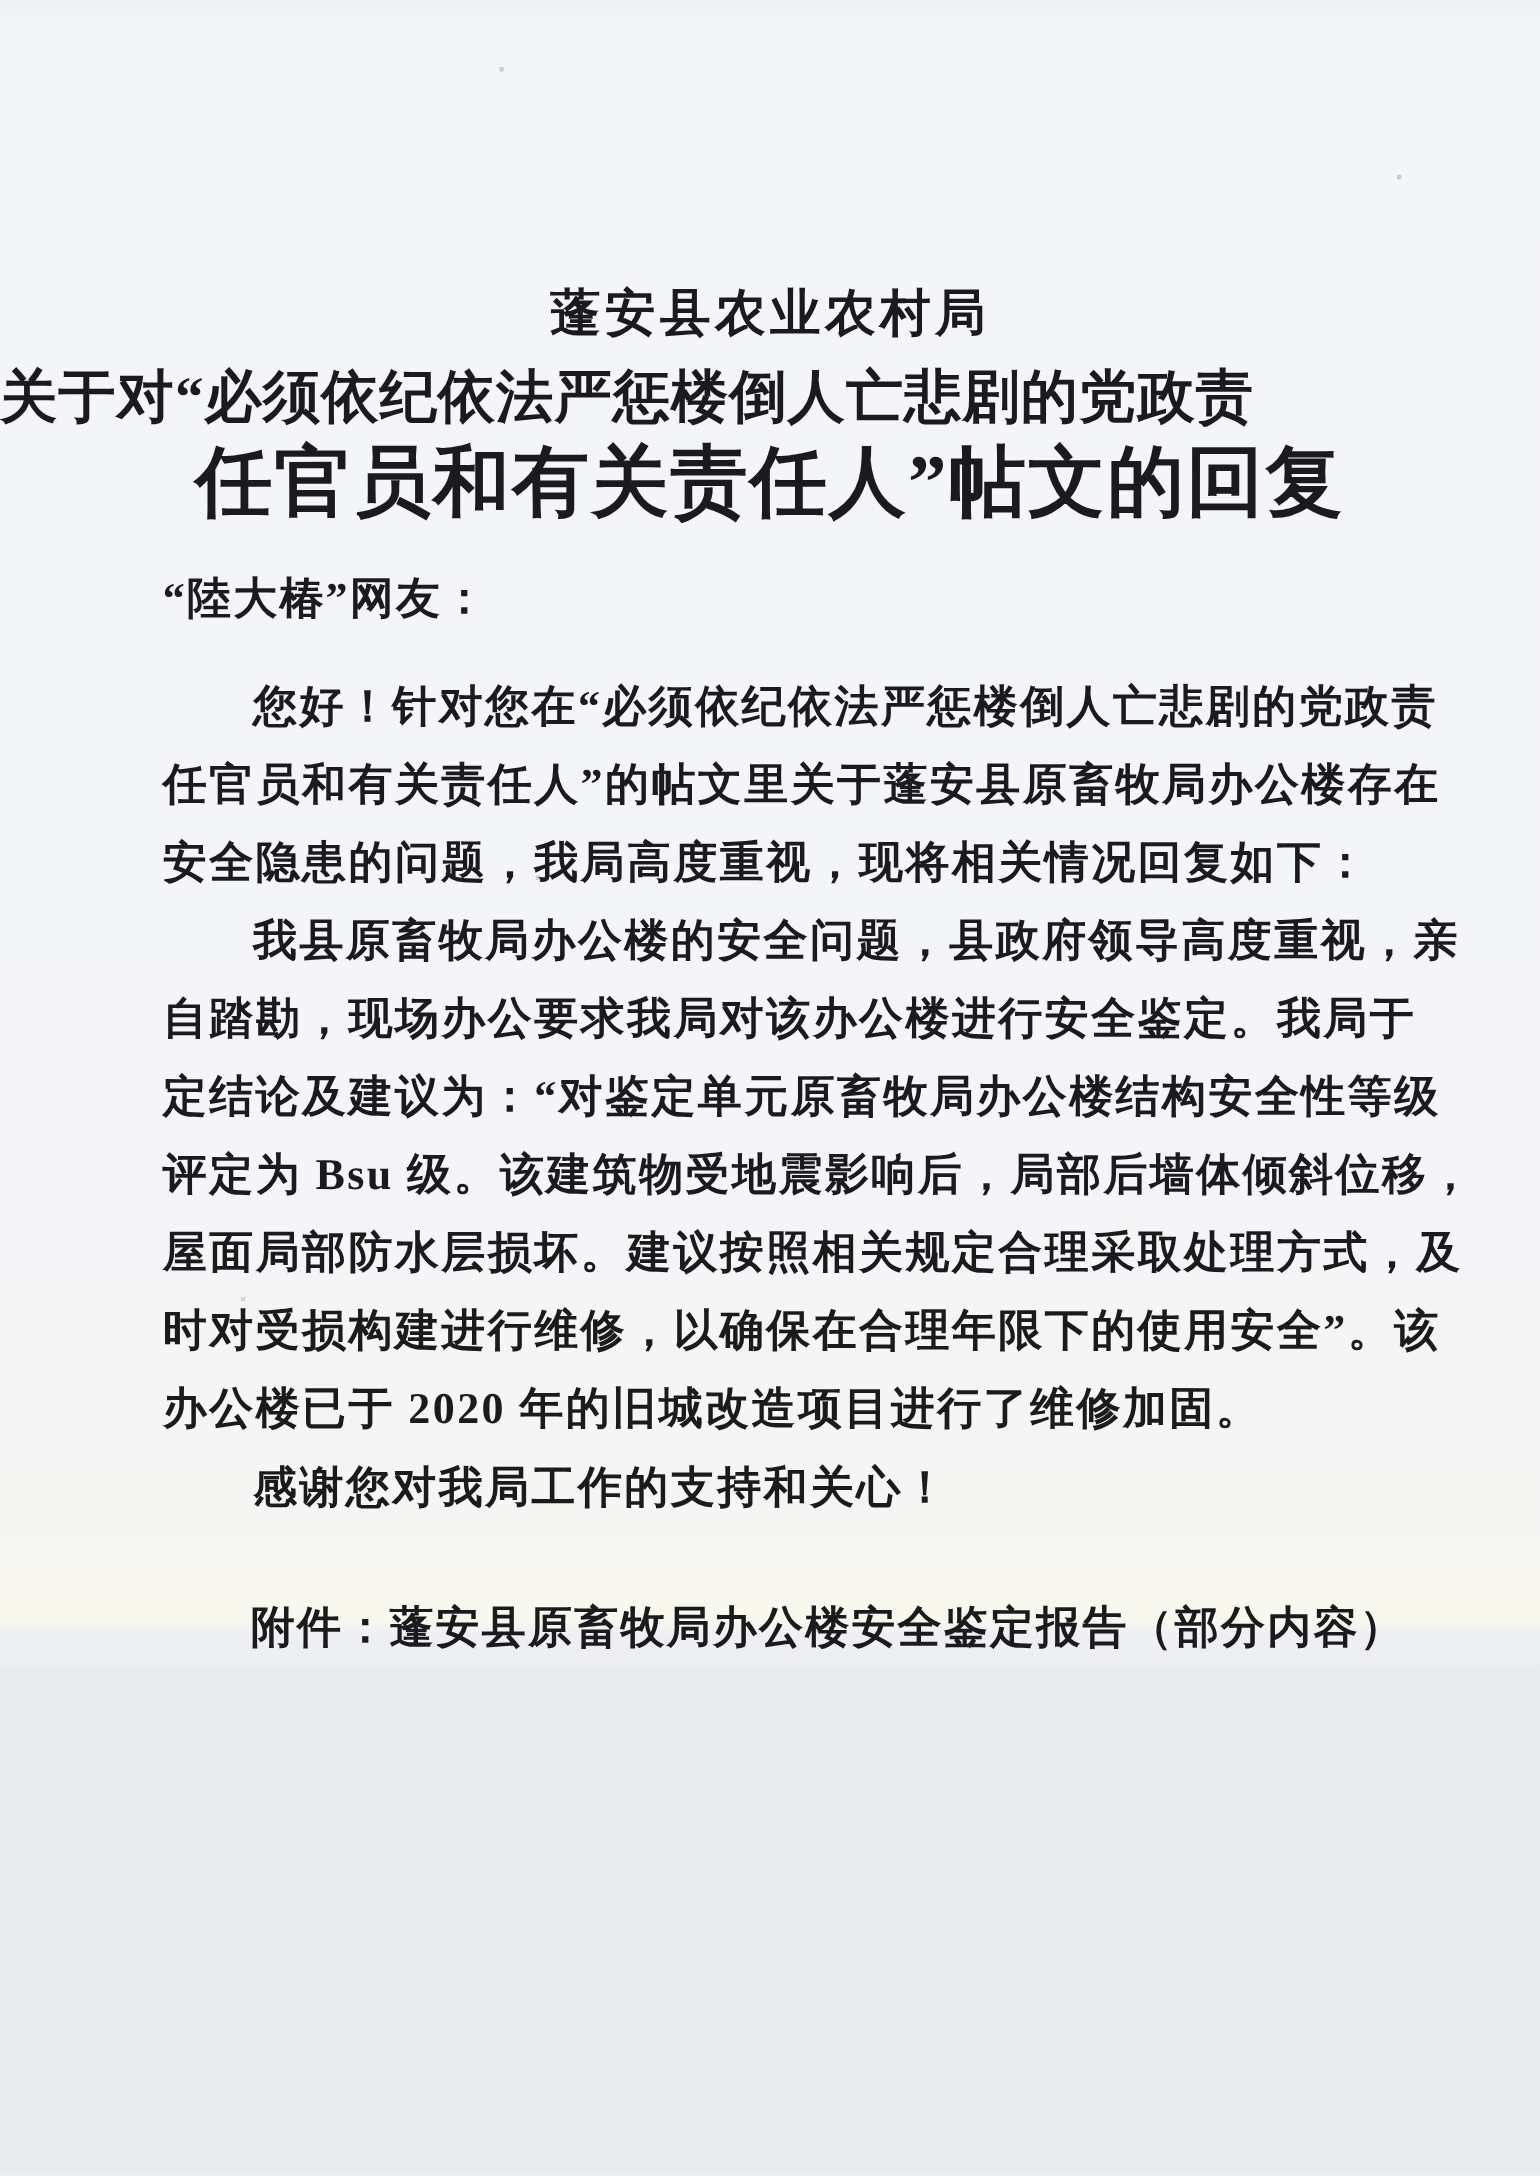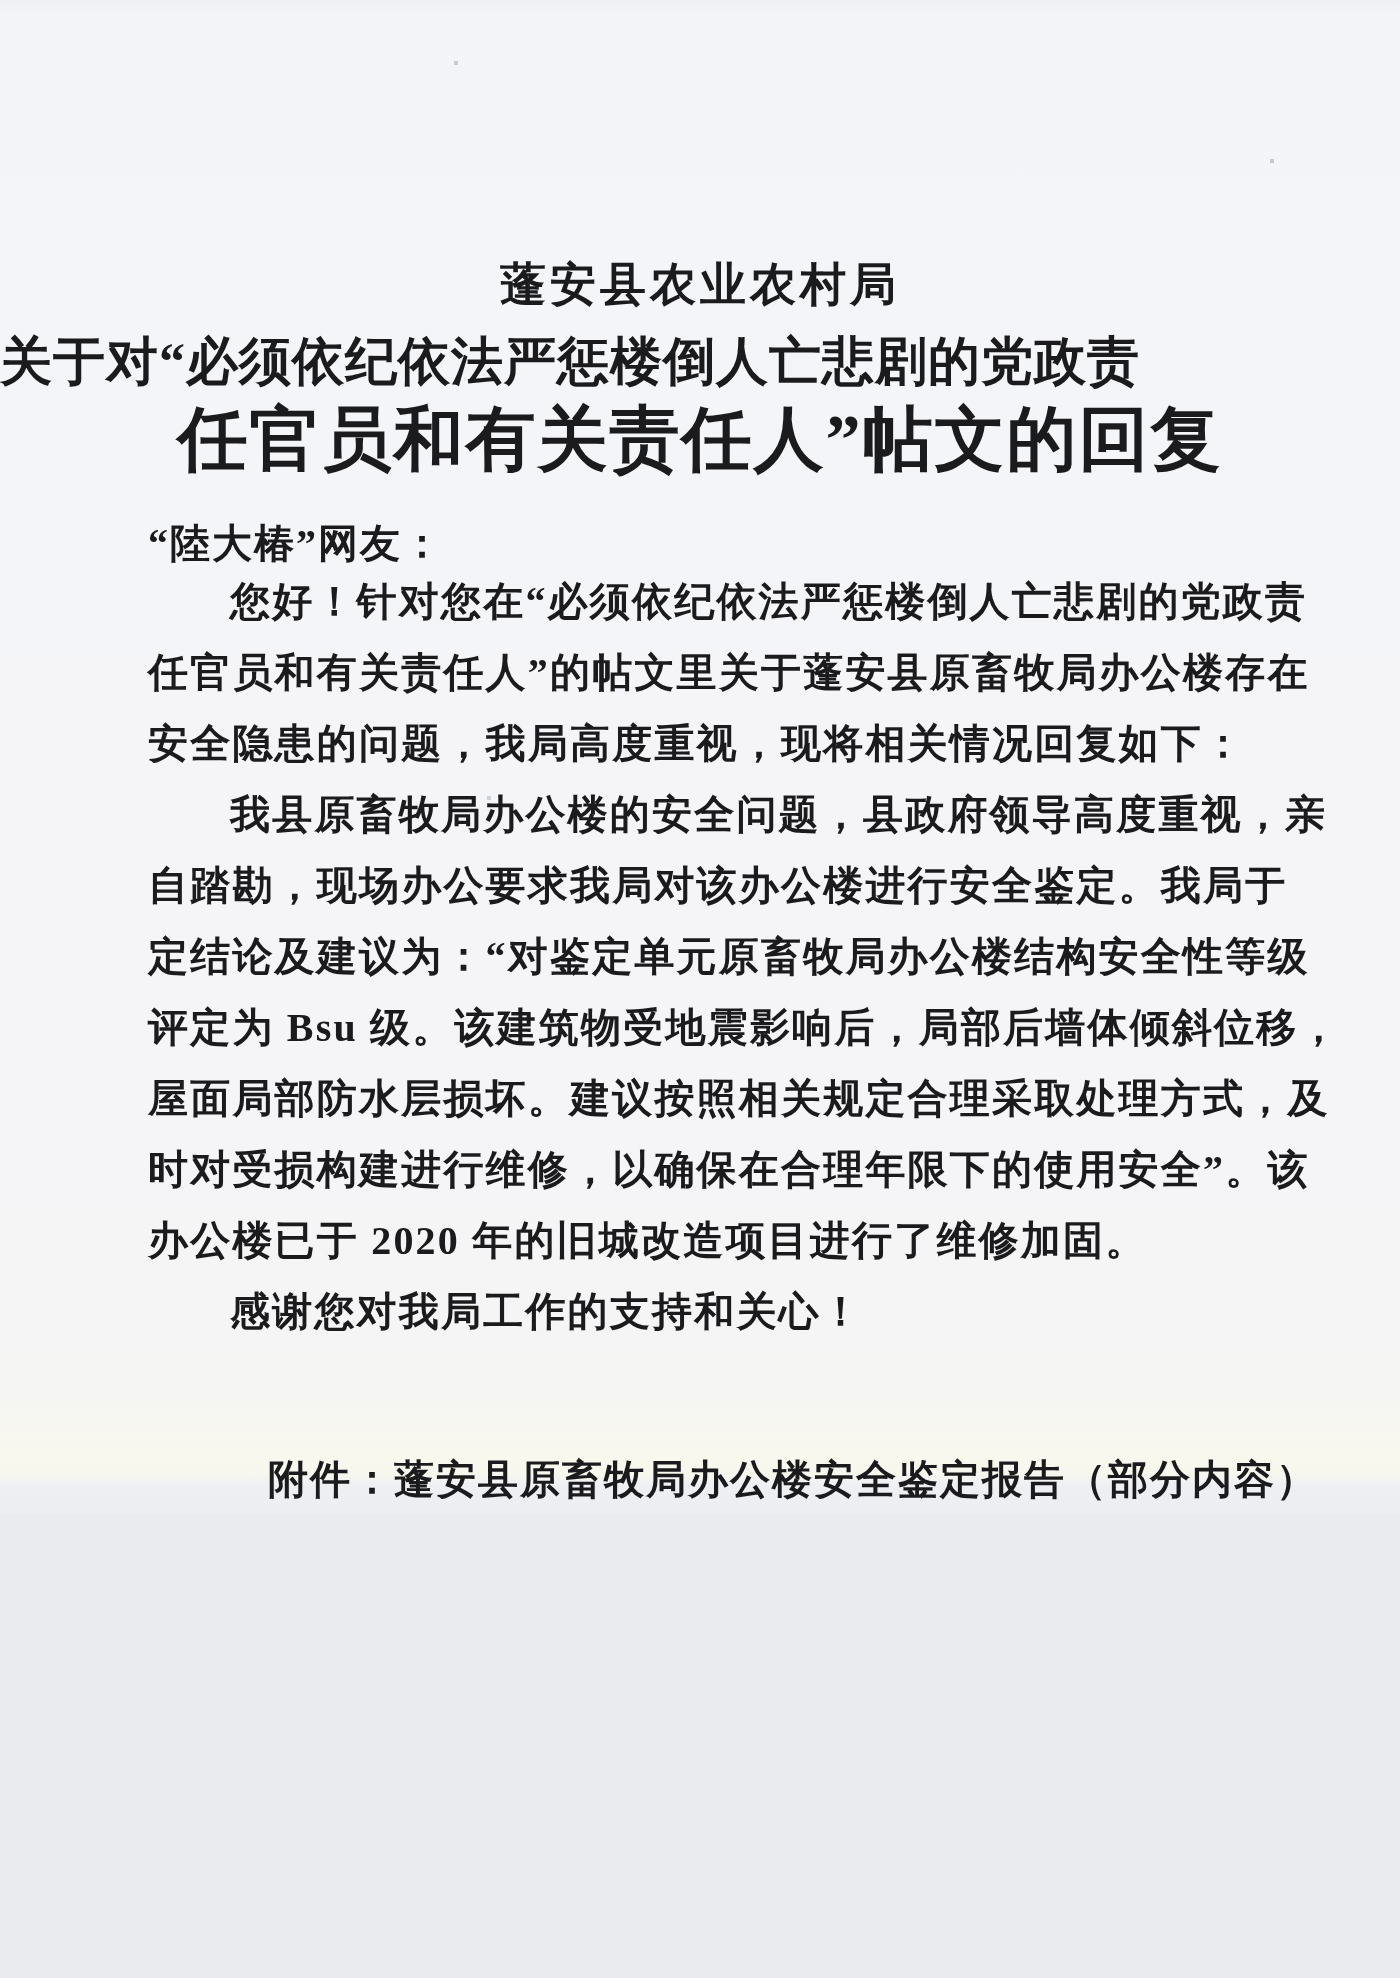--- a/index.html
+++ b/index.html
@@ -41,32 +41,31 @@
     position: absolute; top: 408px; left: 0; width: 100%;
     text-align: center; font-size: 70px; line-height: 64px;
     letter-spacing: 2px; white-space: nowrap;
   }
   .salutation {
     position: absolute; top: 516px; left: 148px;
     font-size: 40px; line-height: 56px; letter-spacing: 2px;
     white-space: nowrap;
   }
   .body-text {
-    position: absolute; top: 566px; left: 148px; width: 1110px;
+    position: absolute; top: 606px; left: 148px; width: 1110px;
   }
   .line {
     font-size: 40px; line-height: 71px; letter-spacing: 2.2px;
     white-space: nowrap;
   }
   .indent { padding-left: 82px; }
   .attachment {
     position: absolute; top: 1452px; left: 228px;
     font-size: 40px; line-height: 56px; letter-spacing: 2px;
     white-space: nowrap;
-    margin-left: 40px;
   }
   .signature {
     position: absolute; top: 1622px; left: 792px; z-index: 1;
     font-size: 40px; line-height: 50px; letter-spacing: 3px;
     white-space: nowrap;
   }
   .sig-date {
     position: absolute; top: 1692px; left: 792px; z-index: 1;
     font-size: 40px; line-height: 50px; letter-spacing: 2px;
     white-space: nowrap;

